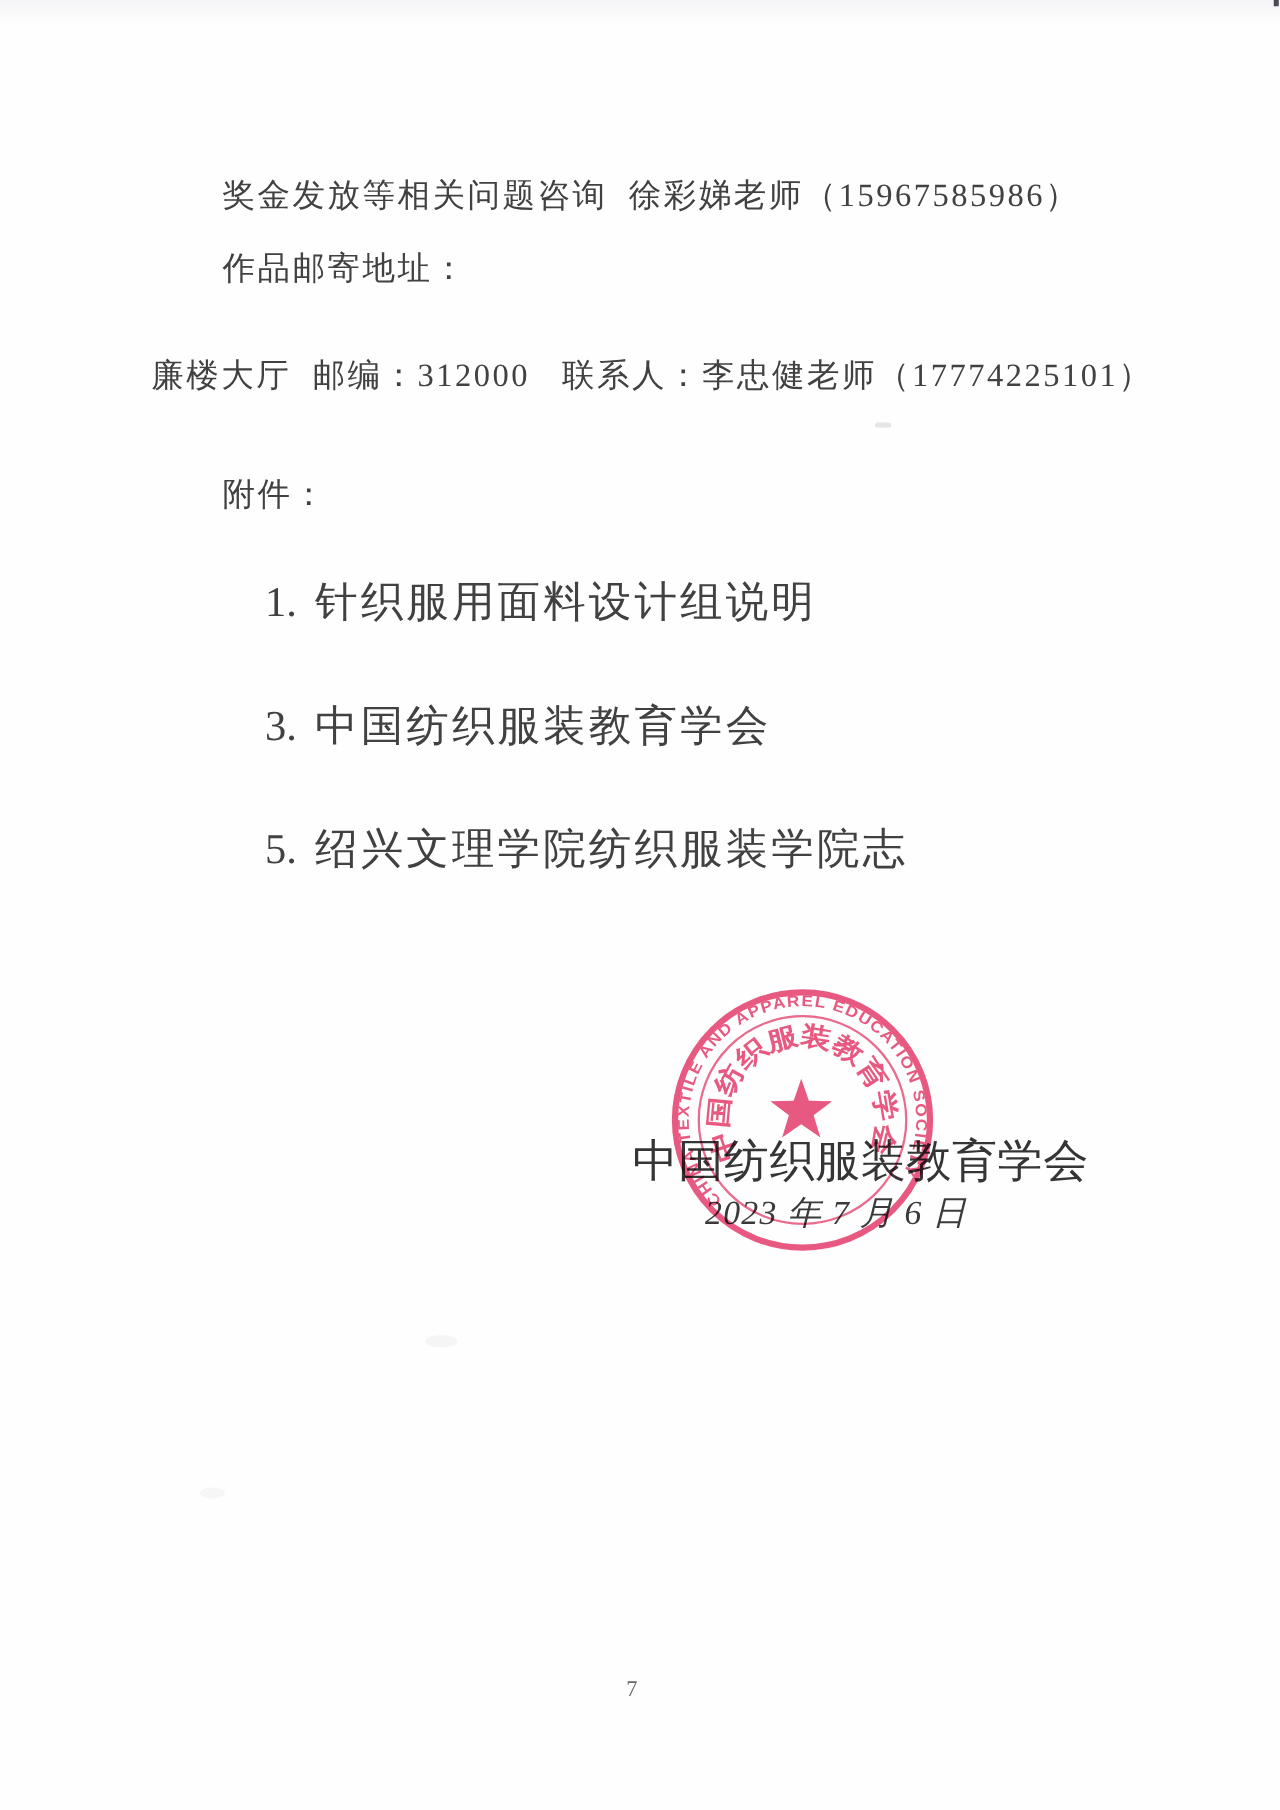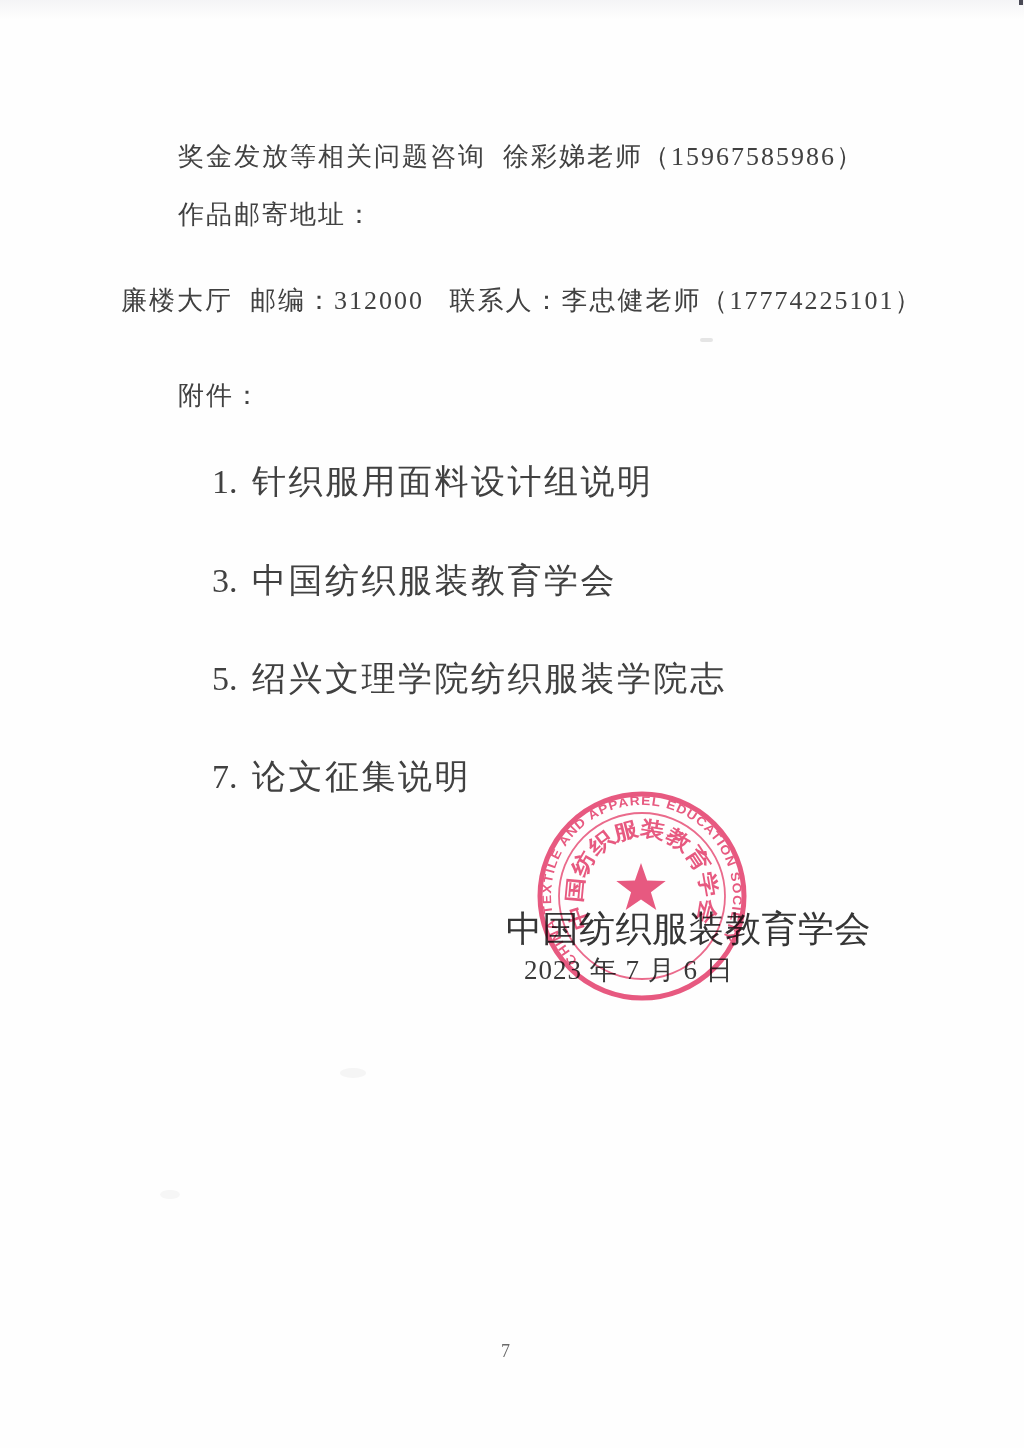--- a/index.html
+++ b/index.html
@@ -33,22 +33,22 @@
   .stamp-wrap{
     position:absolute;left:522px;top:779px;width:240px;height:240px;
     mix-blend-mode:multiply;
     opacity:.88;
   }
   .org-name{
     position:absolute;left:506px;top:905px;
     font-size:36px;letter-spacing:0.5px;color:#353535;white-space:pre;
   }
   .sig-date{
-    position:absolute;left:524px;top:952px;
-    font-size:27px;letter-spacing:1px;color:#3a3a3a;white-space:pre;
+    position:absolute;left:564px;top:952px;
+    font-size:27px;letter-spacing:1px;color:#3a3a3a;white-space:pre;font-style:italic;
   }
   .page-num{
     position:absolute;left:501px;top:1341px;
     font-size:18px;color:#6a6a6a;
   }
   .speck-dash{
     position:absolute;left:700px;top:338px;width:13px;height:4px;
     background:#dcdcdc;border-radius:2px;opacity:.75;
   }
   .speck-corner{
@@ -75,23 +75,20 @@
 
   <div class="list-item" style="top:421px">
     <span class="num">1.</span><span class="itext">针织服用面料设计组说明</span>
   </div>
   <div class="list-item" style="top:520px">
     <span class="num">3.</span><span class="itext">中国纺织服装教育学会</span>
   </div>
   <div class="list-item" style="top:618px">
     <span class="num">5.</span><span class="itext">绍兴文理学院纺织服装学院志</span>
   </div>
-  <div class="list-item" style="top:716px">
-    <span class="num">7.</span><span class="itext">论文征集说明</span>
-  </div>
 
   <div class="org-name">中国纺织服装教育学会</div>
   <div class="sig-date">2023 年 7 月 6 日</div>
 
   <div class="stamp-wrap">
     <svg width="240" height="240" viewBox="0 0 240 240">
       <defs>
         <path id="engArc" d="M 55.7 181.3 A 91 91 0 1 1 184.3 181.3" fill="none"></path>
         <path id="cnArc" d="M 68 147 A 60 60 0 1 1 172 147" fill="none"></path>
         <filter id="inksoft">

